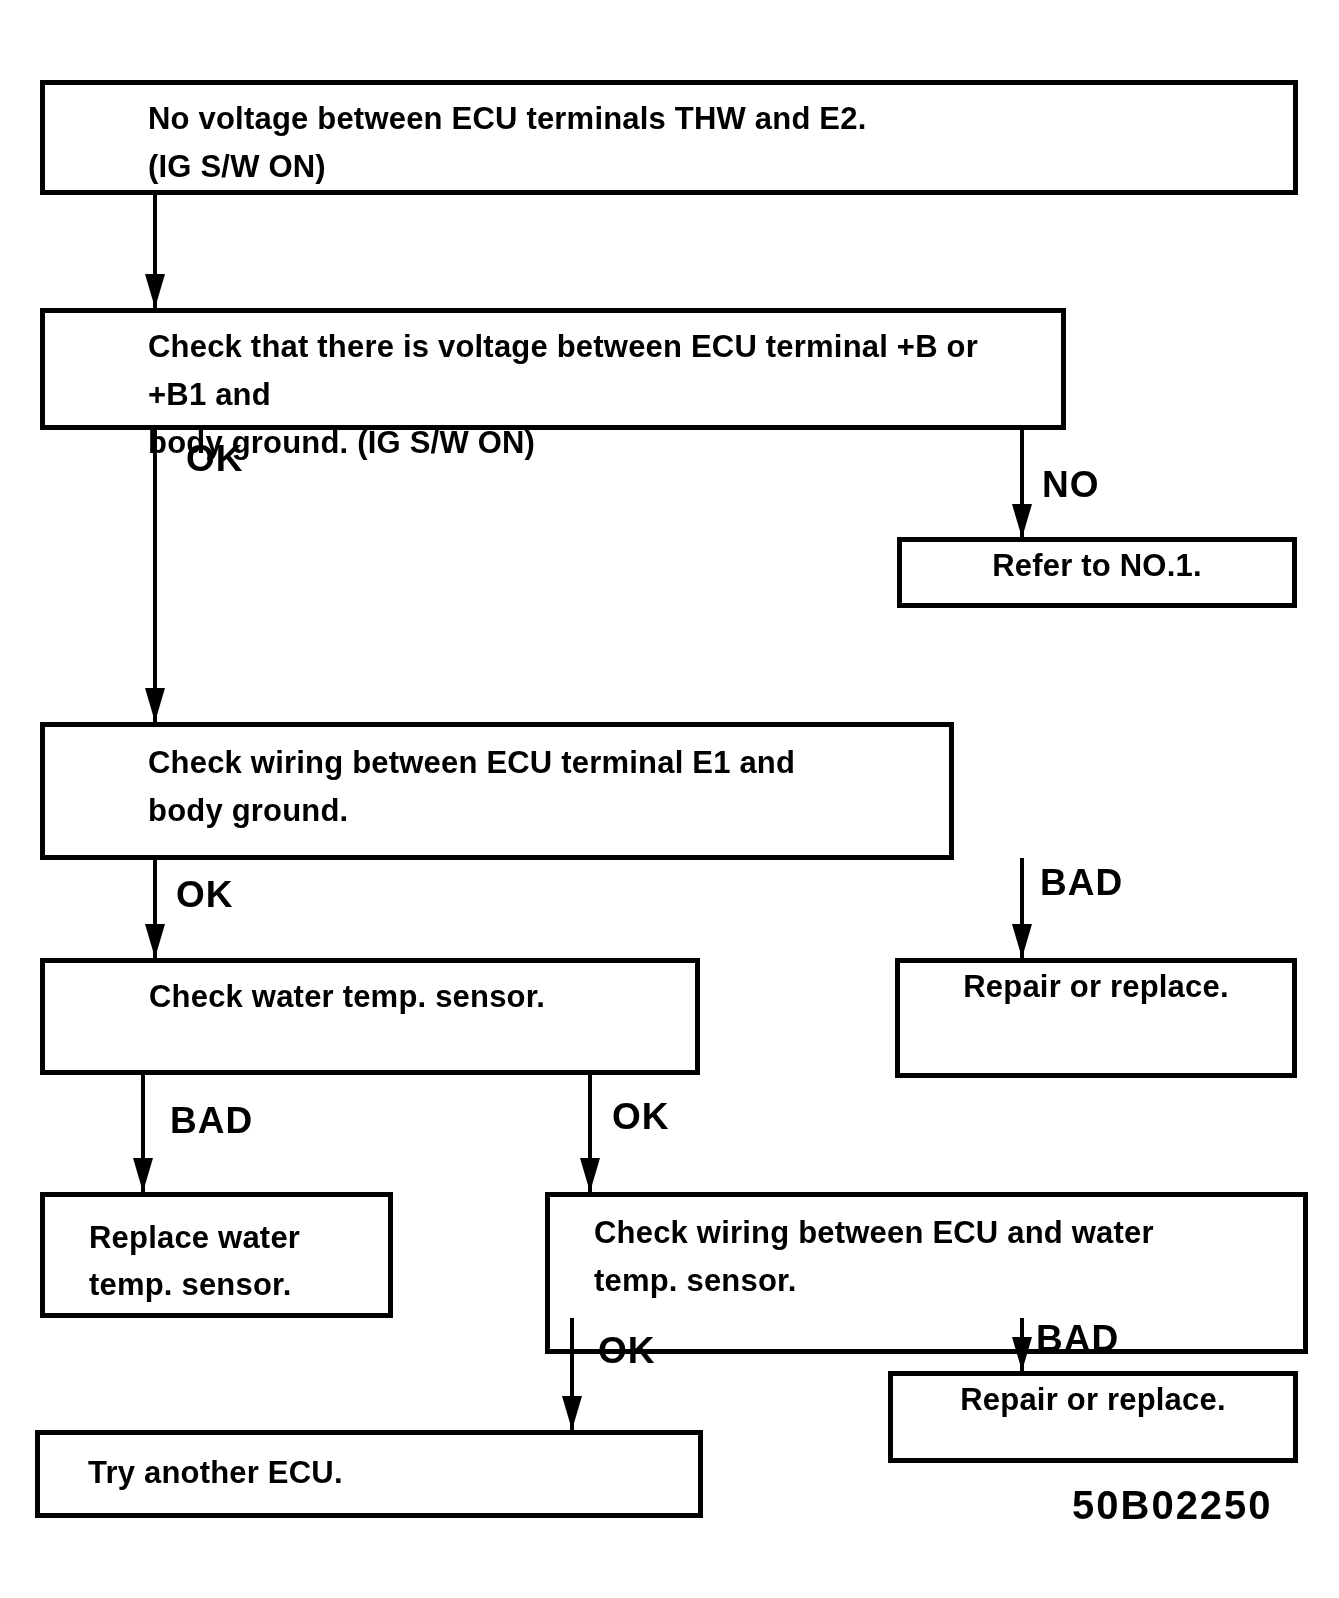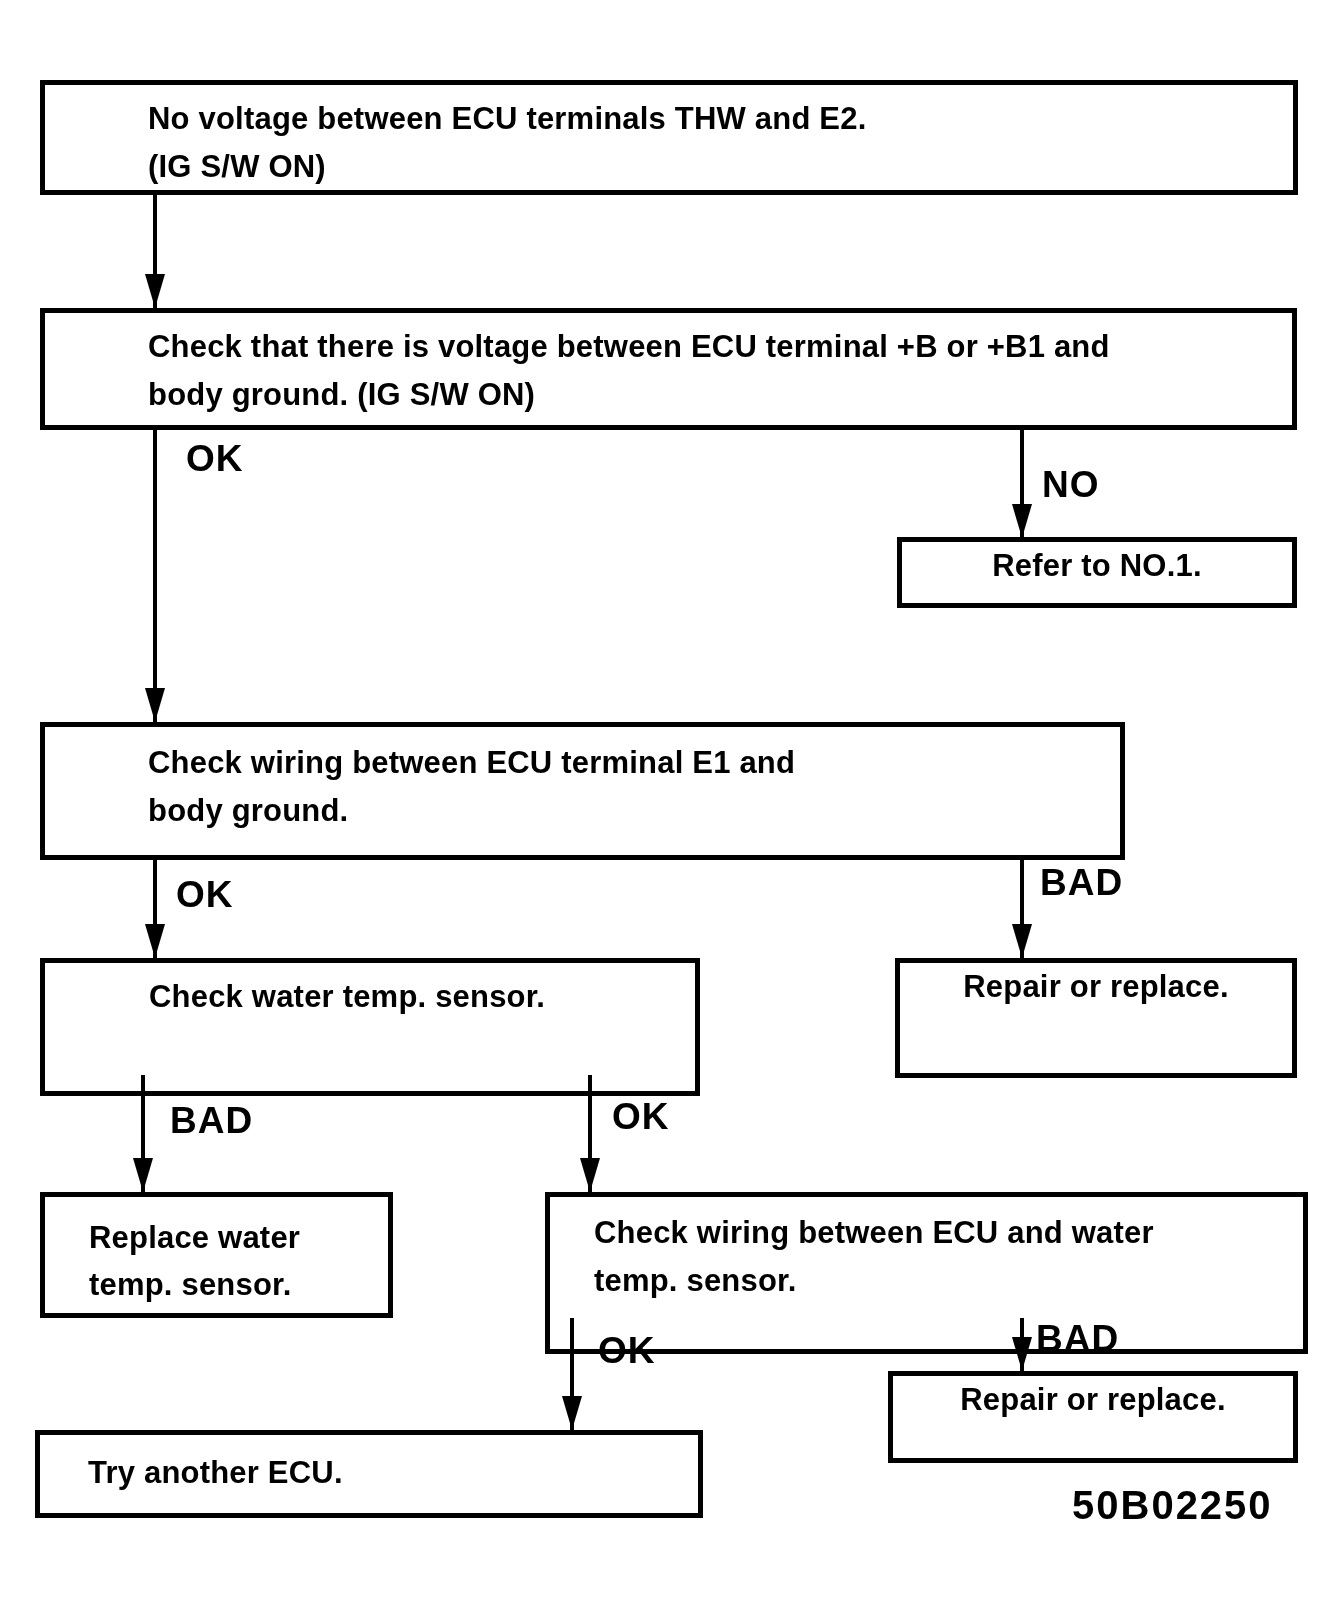--- a/index.html
+++ b/index.html
@@ -66,51 +66,51 @@
 <div id="canvas" style="background: rgb(255, 255, 255); color: rgb(0, 0, 0);">
 
   <div class="node" style="left:40px; top:80px; width:1258px; height:115px; padding:10px 20px 0 103px;">
     <span class="tx">No voltage between ECU terminals THW and E2.</span>
     <span class="tx b">(IG S/W ON)</span>
   </div>
 
   <div class="vline" style="left:153px; top:193px; height:115px;"></div>
   <div class="ahead" style="left:145px; top:274px;"></div>
 
-  <div class="node" style="left:40px; top:308px; width:1257px; height:122px; padding:10px 20px 0 103px;">
+  <div class="node" style="left:40px; top:308px; width:1026px; height:122px; padding:10px 20px 0 103px;">
     <span class="tx">Check that there is voltage between ECU terminal +B or +B1 and</span>
     <span class="tx"><span>body ground.</span> <span class="b">(IG S/W ON)</span></span>
   </div>
 
   <div class="lbl" style="left:186px; top:438px;">OK</div>
   <div class="vline" style="left:153px; top:428px; height:294px;"></div>
   <div class="ahead" style="left:145px; top:688px;"></div>
 
   <div class="lbl" style="left:1042px; top:464px;">NO</div>
   <div class="vline" style="left:1020px; top:428px; height:110px;"></div>
   <div class="ahead" style="left:1012px; top:504px;"></div>
 
   <div class="node center" style="left:897px; top:537px; width:400px; height:71px;">
     <span class="tx">Refer to NO.1.</span>
   </div>
 
-  <div class="node" style="left:40px; top:722px; width:1085px; height:138px; padding:12px 20px 0 103px;">
+  <div class="node" style="left:40px; top:722px; width:914px; height:138px; padding:12px 20px 0 103px;">
     <span class="tx">Check wiring between ECU terminal E1 and</span>
     <span class="tx">body ground.</span>
   </div>
 
   <div class="lbl" style="left:176px; top:874px;">OK</div>
   <div class="vline" style="left:153px; top:858px; height:100px;"></div>
   <div class="ahead" style="left:145px; top:924px;"></div>
 
   <div class="lbl" style="left:1040px; top:862px;">BAD</div>
   <div class="vline" style="left:1020px; top:858px; height:100px;"></div>
   <div class="ahead" style="left:1012px; top:924px;"></div>
 
-  <div class="node" style="left:40px; top:958px; width:660px; height:138px; padding:10px 15px 8px 104px;">
+  <div class="node" style="left:40px; top:958px; width:660px; height:117px; padding:10px 15px 8px 104px;">
     <span class="tx">Check water temp. sensor.</span>
   </div>
 
   <div class="node center" style="left:895px; top:958px; width:402px; height:120px;">
     <span class="tx">Repair or replace.</span>
   </div>
 
   <div class="lbl" style="left:170px; top:1100px;">BAD</div>
   <div class="vline" style="left:141px; top:1075px; height:117px;"></div>
   <div class="ahead" style="left:133px; top:1158px;"></div>

